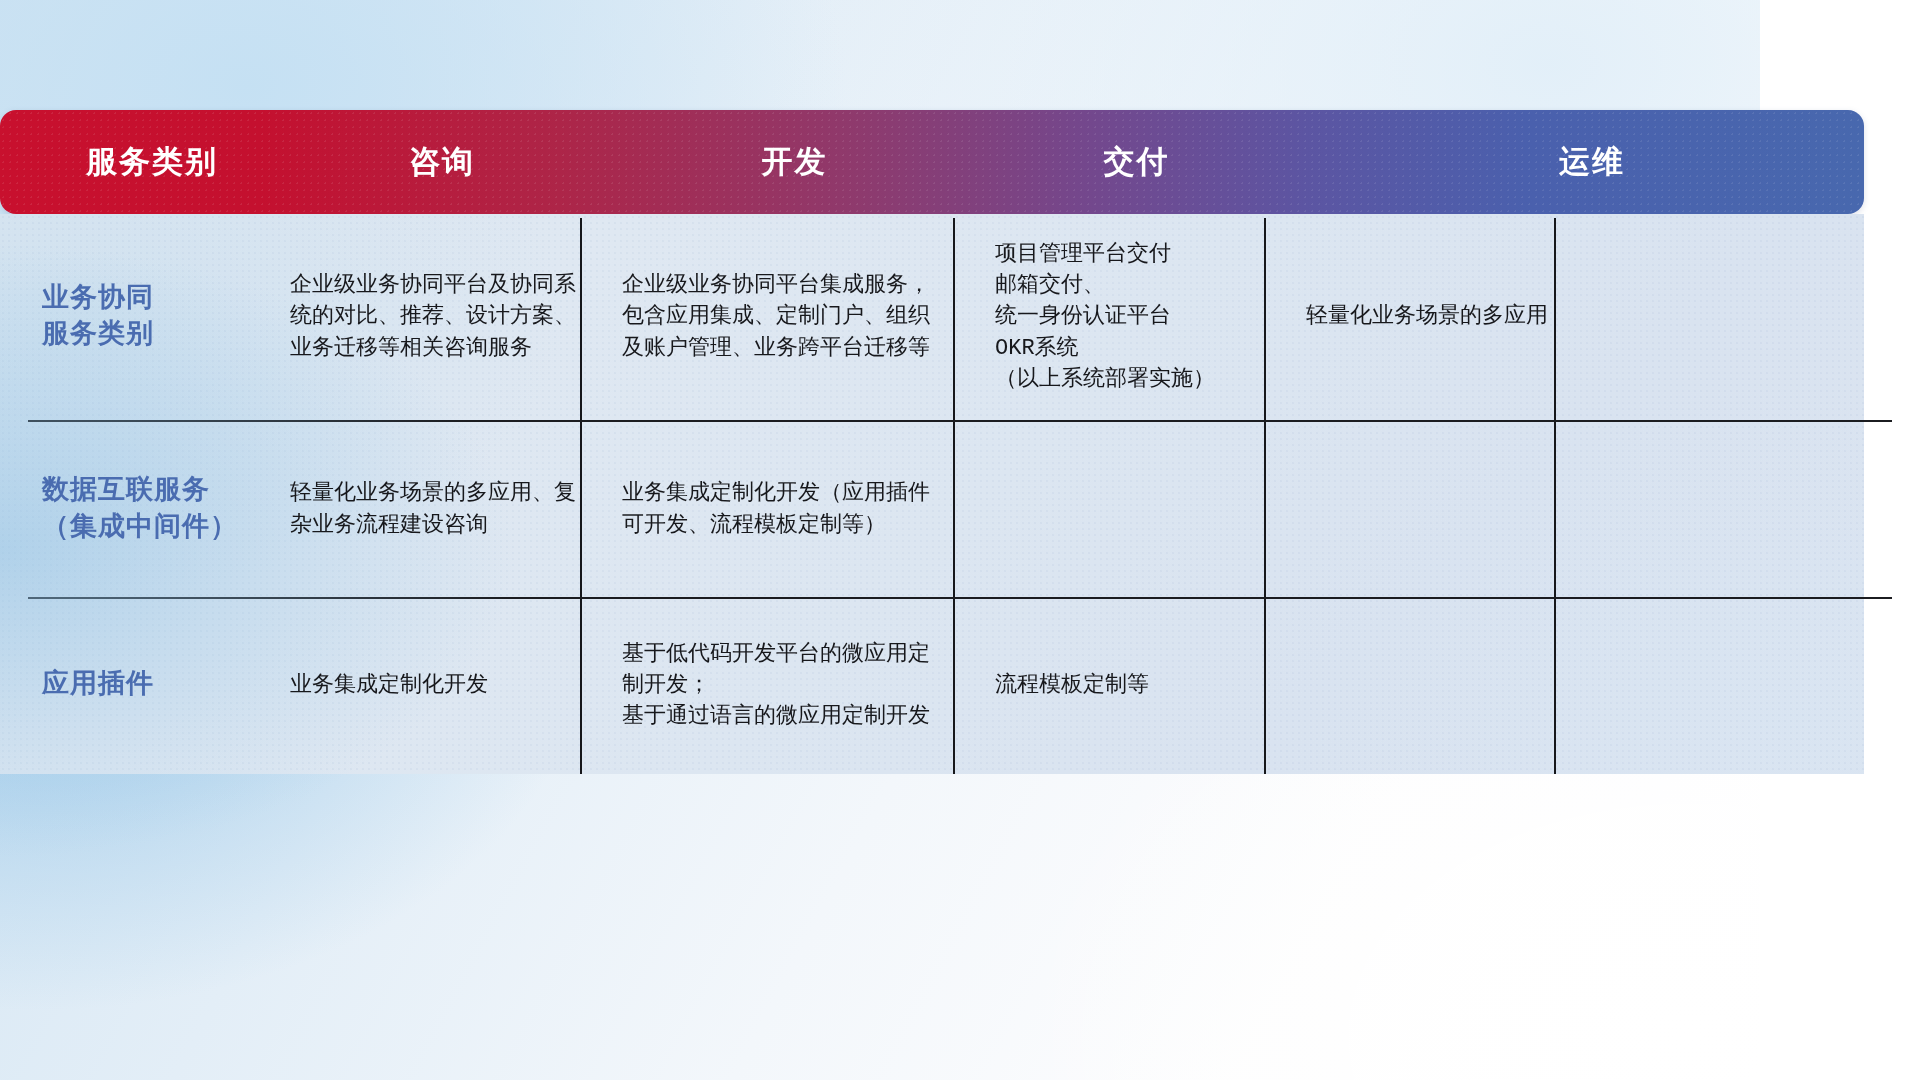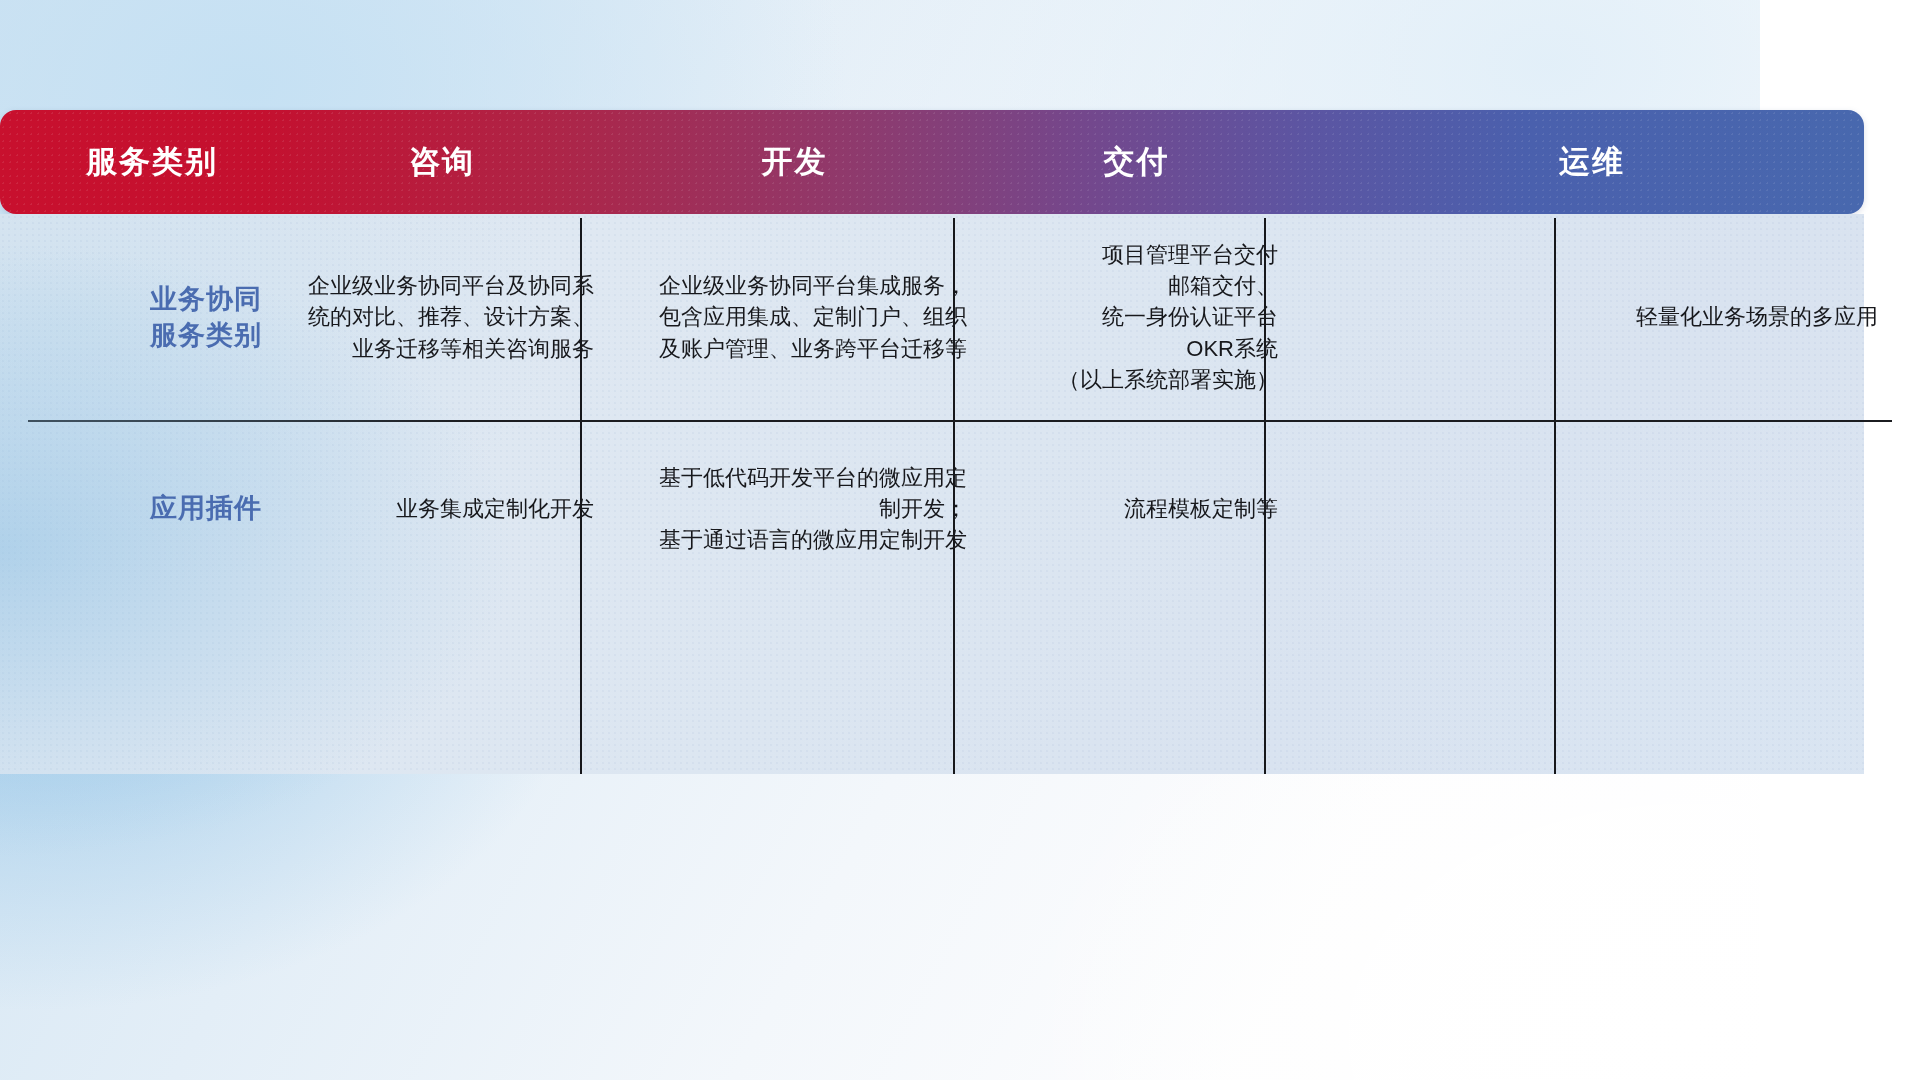--- a/index.html
+++ b/index.html
@@ -17,20 +17,21 @@
   .page {
     position: relative;
     width: 1760px;
     height: 1080px;
     background:
       radial-gradient(ellipse 900px 620px at 2% 58%, rgba(150,198,232,0.85) 0%, rgba(150,198,232,0.0) 62%),
       radial-gradient(ellipse 1000px 700px at 14% 8%, rgba(196,224,243,0.95) 0%, rgba(196,224,243,0.0) 60%),
       radial-gradient(ellipse 1200px 820px at 96% 96%, rgba(255,255,255,0.98) 0%, rgba(255,255,255,0.0) 58%),
       radial-gradient(ellipse 1300px 900px at 88% 6%, rgba(224,238,248,0.9) 0%, rgba(224,238,248,0.0) 60%),
       linear-gradient(118deg, #cfe3f2 0%, #e3eef7 32%, #f3f7fb 56%, #fdfdfe 78%, #ffffff 100%);
+    font-family: Liberation Mono, monospace;
   }
   .page::after {
     
     content: "";
     position: absolute;
     left: 0; top: 240px;
     width: 520px; height: 620px;
     background: radial-gradient(ellipse at 0% 50%, rgba(140,192,228,0.55) 0%, rgba(140,192,228,0) 70%);
     pointer-events: none;
   }
@@ -110,21 +111,21 @@
     inset: 0;
     background-image: radial-gradient(rgba(120,150,190,0.10) 1px, rgba(0,0,0,0) 1px);
     background-size: 6px 6px;
     opacity: .8;
     pointer-events: none;
   }
 
   .tbody-row td {
     padding: 18px 14px;
     vertical-align: middle;
-    text-align: right;
+    text-align: left;
     font-size: 22px;
     line-height: 1.42;
     color: #17181c;
     position: relative;
     background: transparent;
     box-sizing: border-box;
   }
   .tbody-row td.row-head {
     font-size: 27px;
     font-weight: bold;
@@ -223,20 +224,40 @@
 邮箱交付、
 统一身份认证平台
 OKR系统
 （以上系统部署实施）</span>
           </td>
           <td>
             <span class="cell-text">轻量化业务场景的多应用</span>
           </td>
         </tr>
 
+        <tr class="tbody-row sep" style="height:177px">
+          <td class="row-head">
+            <span class="cell-text">数据互联服务
+（集成中间件）</span>
+          </td>
+          <td>
+            <span class="cell-text">轻量化业务场景的多应用、复
+杂业务流程建设咨询</span>
+          </td>
+          <td>
+            <span class="cell-text">业务集成定制化开发（应用插件
+可开发、流程模板定制等）</span>
+          </td>
+          <td>
+            <span class="cell-text"></span>
+          </td>
+          <td>
+            <span class="cell-text"></span>
+          </td>
+        </tr>
 
         <tr class="tbody-row sep" style="height:175px">
           <td class="row-head">
             <span class="cell-text">应用插件</span>
           </td>
           <td>
             <span class="cell-text">业务集成定制化开发</span>
           </td>
           <td>
             <span class="cell-text">基于低代码开发平台的微应用定

